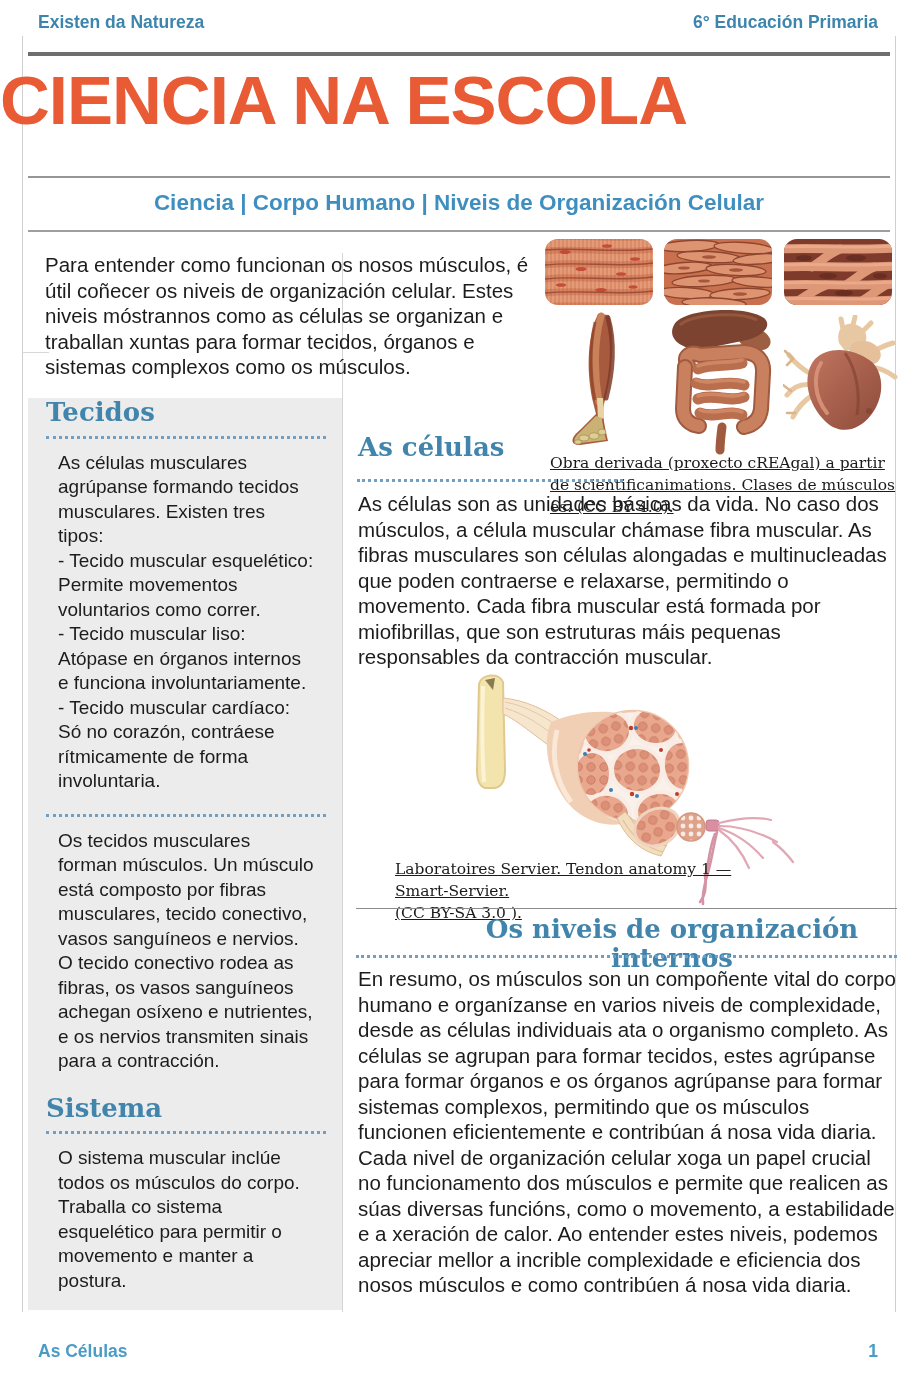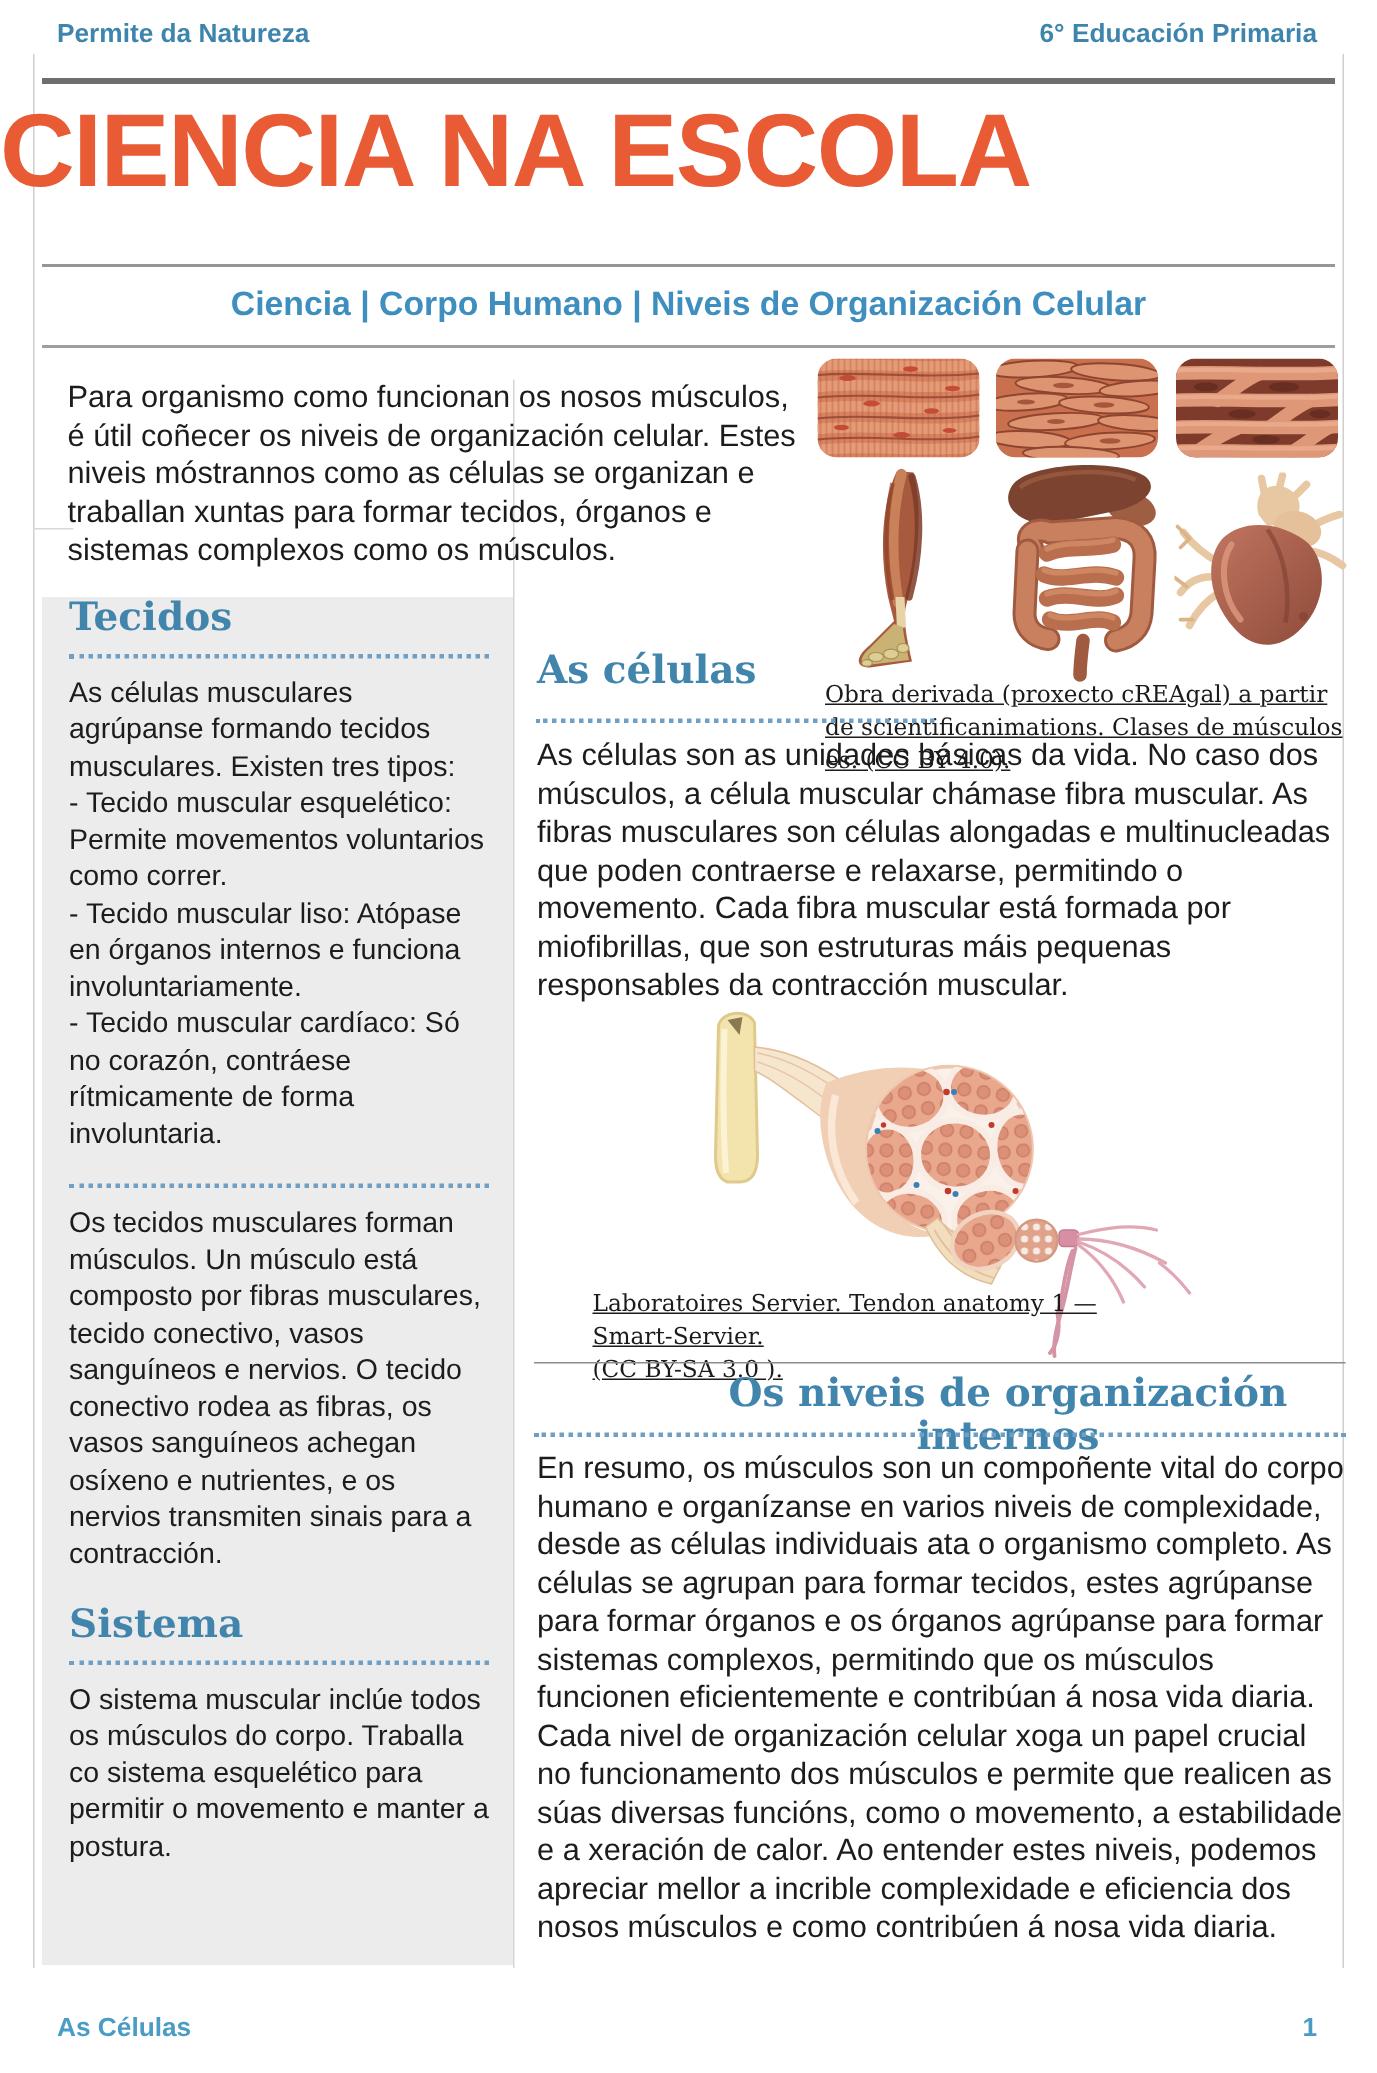--- a/index.html
+++ b/index.html
@@ -23,21 +23,21 @@
             font-size:22.5px;font-weight:600;}
   
   .bodytext{font-size:20.5px;line-height:25.5px;color:#1c1c1c;}
   .intro{position:absolute;left:45px;top:252px;width:486px;}
   
   .sh{font-family:"DejaVu Serif",serif;font-weight:700;color:#4285ac;font-size:26px;line-height:1.1;margin:0;}
   .dotline{border-top:3px dotted #6f9fc4;height:0;}
   
   .sidebar{position:absolute;left:28px;top:398px;width:314px;height:912px;background:#ececec;
            box-sizing:border-box;padding:0 16px 0 18px;}
-  .side-p{font-size:19px;line-height:24.5px;margin:0;white-space:pre-line;color:#1c1c1c;}
+  .side-p{font-size:19px;line-height:24.5px;margin:12px;white-space:pre-line;color:#1c1c1c;}
   .sidebar .dotline{margin:9px 0 12px 0;}
   .side-sec{margin-bottom:20px;}
   
   .main-h-cells{position:absolute;left:358px;top:433px;}
   .main-dot-cells{position:absolute;left:357px;top:479px;width:266px;}
   .cells-p{position:absolute;left:358px;top:491px;width:541px;}
   .caption{font-family:"DejaVu Serif",serif;font-size:15.5px;line-height:22px;color:#1b1b1b;text-decoration:underline;}
   .cap1{position:absolute;left:550px;top:452px;width:350px;}
   .cap2{position:absolute;left:395px;top:858px;width:340px;}
   .hr-main{position:absolute;left:356px;top:908px;width:541px;height:1px;background:#8c8c8c;}
@@ -52,31 +52,31 @@
 <body>
 
 <div class="page">
 
   <div class="vline" style="left:22px;top:36px;height:1276px;"></div>
   <div class="vline" style="left:895px;top:36px;height:1276px;"></div>
   <div class="vline" style="left:342px;top:253px;height:1059px;background:#d5d5d5;"></div>
   <div class="hseg" style="left:22px;top:352px;width:27px;"></div>
 
   <div class="hf-row" style="top:12px;">
-    <span>Permite da Natureza</span>
+    <span>Existen da Natureza</span>
     <span>6° Educación Primaria</span>
   </div>
   <div class="rule thick" style="top:52px;"></div>
 
   <div class="page-title" style="top:66px;">CIENCIA NA ESCOLA</div>
   <div class="rule mid" style="top:176px;"></div>
   <div class="subtitle" style="top:190px;">Ciencia | Corpo Humano | Niveis de Organización Celular</div>
   <div class="rule thin" style="top:230px;"></div>
 
-  <div class="intro bodytext">Para organismo como funcionan os nosos músculos, é útil coñecer os niveis de organización celular. Estes niveis móstrannos como as células se organizan e traballan xuntas para formar tecidos, órganos e sistemas complexos como os músculos.</div>
+  <div class="intro bodytext">Para entender como funcionan os nosos músculos, é útil coñecer os niveis de organización celular. Estes niveis móstrannos como as células se organizan e traballan xuntas para formar tecidos, órganos e sistemas complexos como os músculos.</div>
 
   <div class="abs" style="left:545px;top:239px;">
     <svg width="108" height="66" viewBox="0 0 108 66">
       <defs>
         <clipPath id="cA">
             <rect width="108" height="66" rx="13"></rect>
           </clipPath>
         <pattern id="vstr" width="4" height="66" patternUnits="userSpaceOnUse">
           <line x1="2" y1="0" x2="2" y2="66" stroke="#a4503a" stroke-width="0.9" opacity="0.45"></line>
         </pattern>

